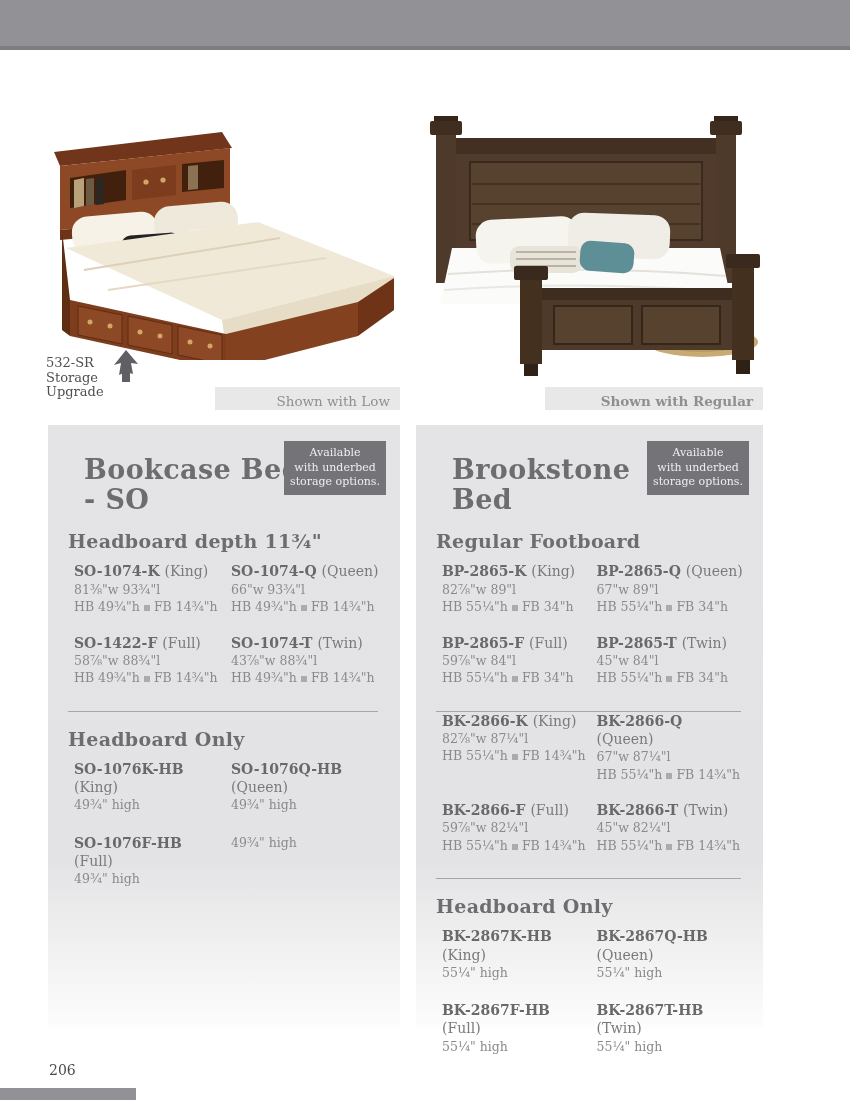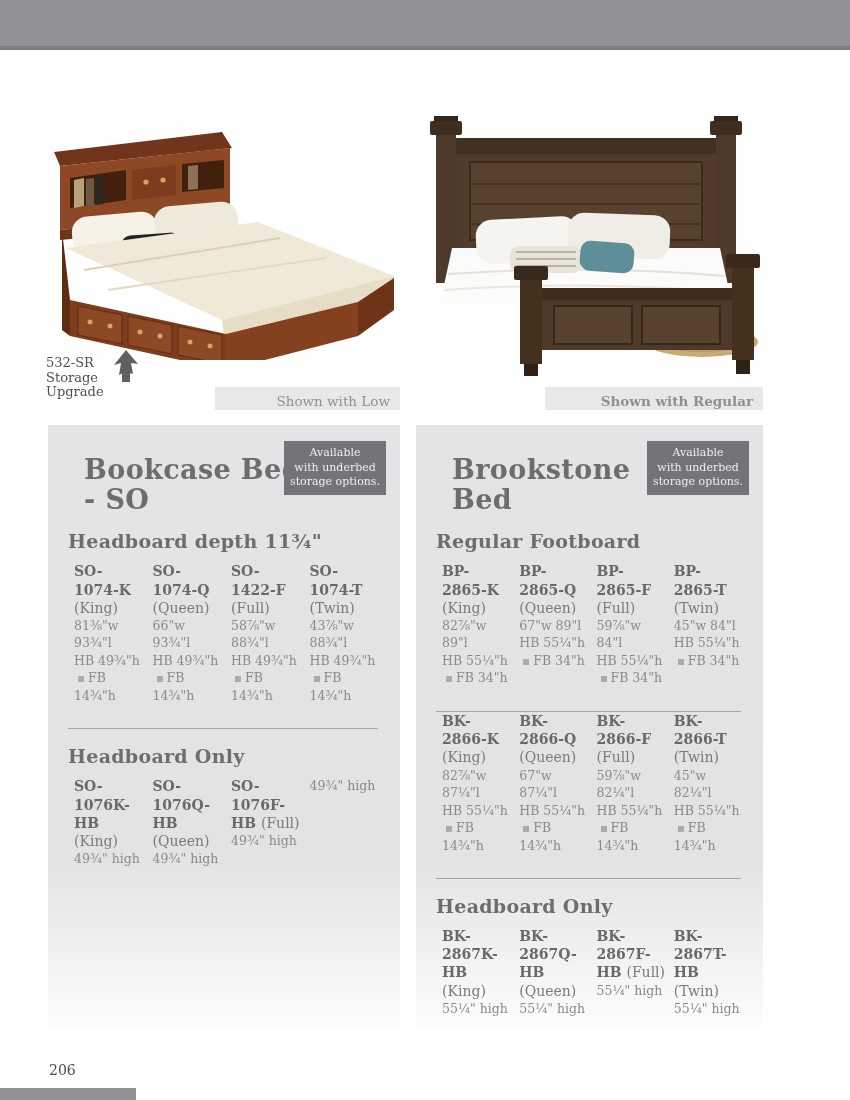--- a/index.html
+++ b/index.html
@@ -21,21 +21,21 @@
   .storage-arrow{position:absolute;left:112px;top:350px;}
   .panel{position:absolute;top:425px;height:603px;box-sizing:border-box;padding:14px 20px;
          background:linear-gradient(180deg,#e4e4e6 0%,#e3e3e5 72%,#fafafa 97%,#fdfdfd 100%);}
   .panel-left{left:48px;width:352px;}
   .panel-right{left:416px;width:347px;}
   .title{margin:16px;font-size:27px;line-height:1.1;font-weight:bold;color:#6d6d70;
          letter-spacing:.4px;width:235px;}
   .badge{position:absolute;top:16px;right:14px;min-width:84px;background:#747478;color:#eeeeef;
          padding:5px 6px;font-size:11px;line-height:1.32;text-align:center;}
   .sect{margin:16px 0 10px 0;font-size:19px;font-weight:bold;color:#6d6d70;letter-spacing:.3px;}
-  .grid{display:grid;grid-template-columns:1fr 1fr 1fr 1fr;column-gap:8px;row-gap:18px;
+  .grid{display:grid;grid-template-columns:1fr 1fr;column-gap:8px;row-gap:18px;
         margin:0 0 0 6px;}
   .grid-hb{row-gap:20px;}
   .sku-line{font-size:14px;font-weight:bold;color:#69696c;line-height:1.3;}
   .sku-line .size{font-weight:normal;color:#7a7a7d;}
   .dim{font-size:12.5px;color:#8a8a8d;line-height:1.4;}
   .sq{display:inline-block;width:6px;height:6px;background:#ababae;margin:0 4px;}
   .divider{border-top:1.5px solid #a6a6a9;margin:24px 2px 0 0;}
 </style>
 </head>
 <body>

